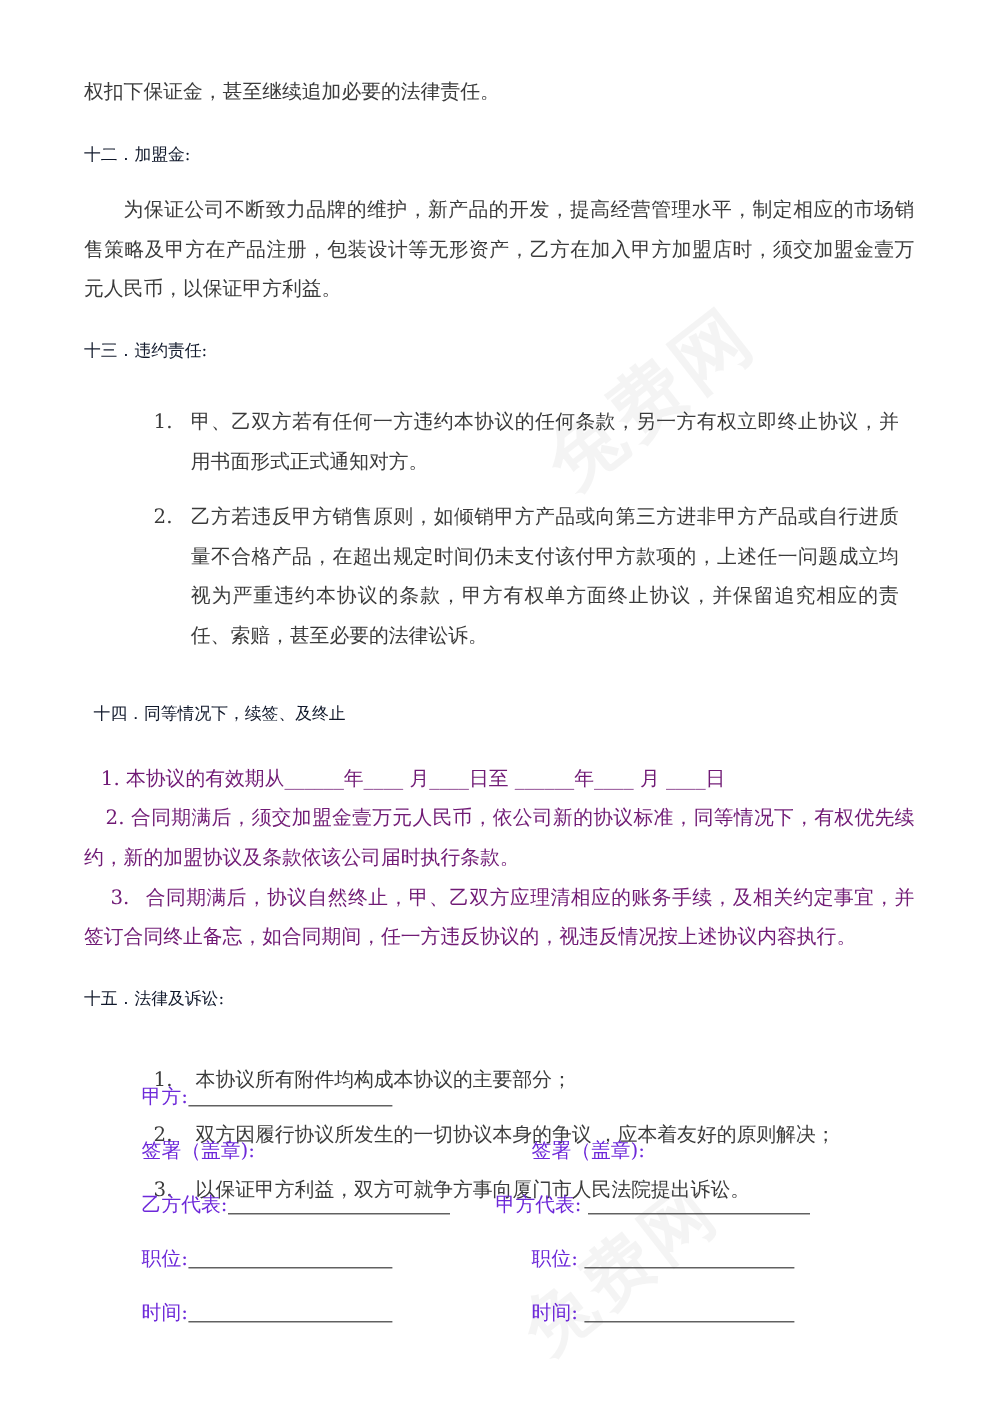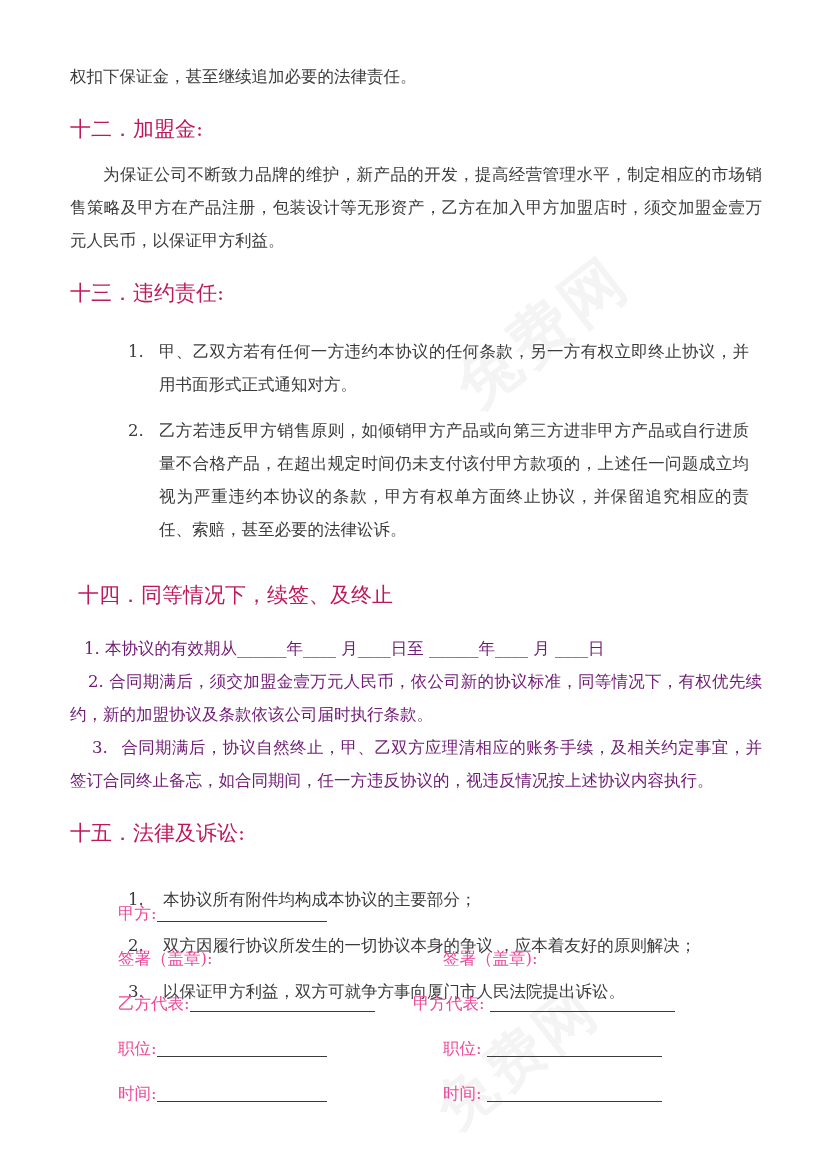--- a/index.html
+++ b/index.html
@@ -55,23 +55,23 @@
     font-size: 16.5px;
     line-height: 33px;
     text-align: justify;
     text-justify: inter-ideograph;
     color: #3b3b3b;
   }
   .gap-sm { height: 12px; }
   .gap-md { height: 20px; }
 
   .heading {
-    font-size: 21px;
-    line-height: 33px;
-    color: #be185d;
+    font-size: 14px;
+    line-height: 33px;
+    color: #0f172a;
   }
   .heading.indent1 { padding-left: 8px; }
 
   .para-indent { text-indent: 2em; }
 
   
   ol.numlist {
     margin: 0;
     padding: 0 0 0 66px;
     list-style: decimal;
@@ -107,21 +107,21 @@
     width: 620px;
   }
   .sig-row {
     display: flex;
     margin-bottom: 17px;
   }
   .sig-cell {
     width: 325px;
     font-size: 16.5px;
     line-height: 28px;
-    color: #ec4899;
+    color: #6d28d9;
     white-space: nowrap;
   }
   .sig-cell.right { width: 295px; }
   .ul {
     display: inline-block;
     border-bottom: 1.6px solid #3b3b3b;
     vertical-align: -3px;
   }
   .u-170 { width: 170px; }
   .u-185 { width: 185px; }

